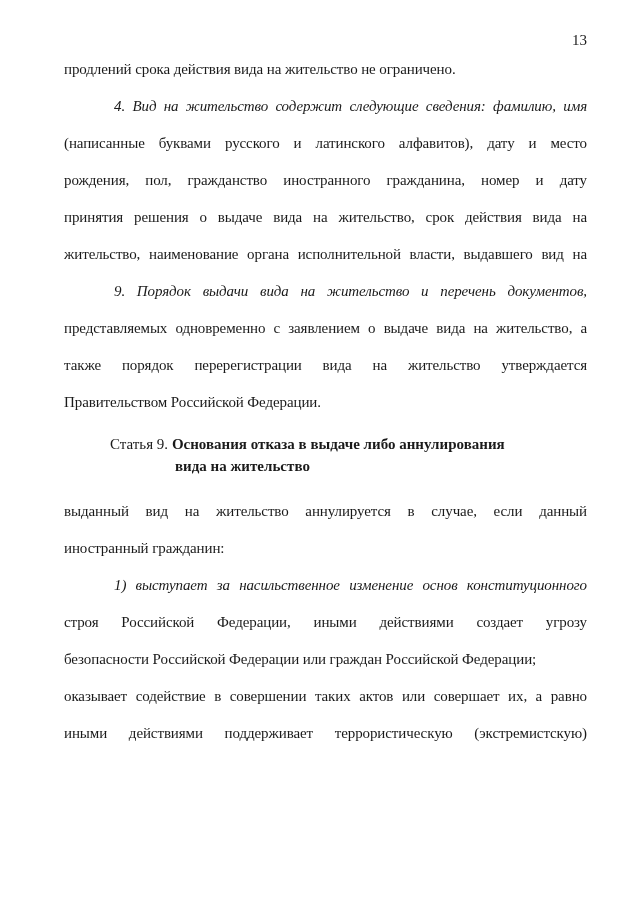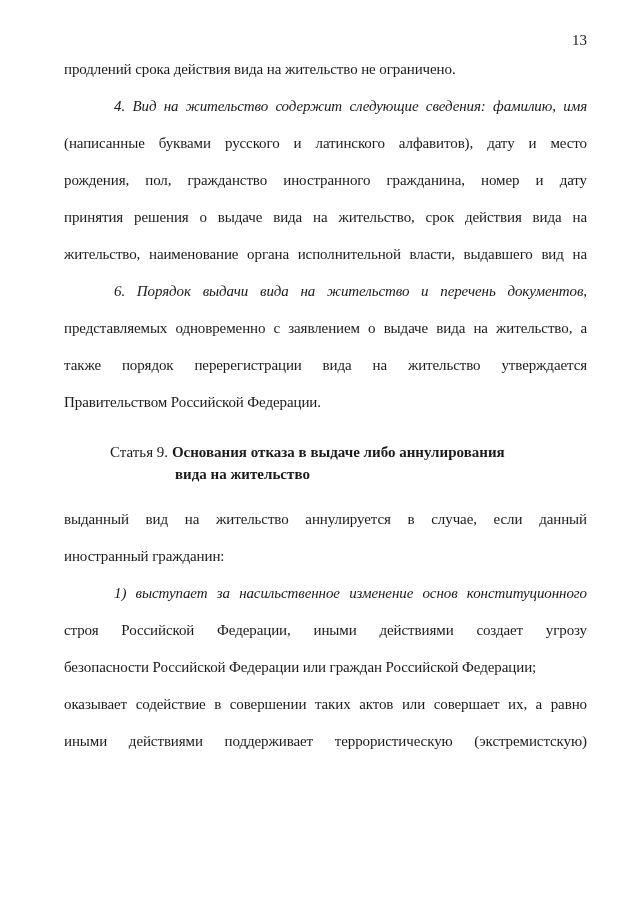--- a/index.html
+++ b/index.html
@@ -39,21 +39,21 @@
     text-align-last: justify;
   }
   .line.l {
     text-align: left;
   }
   .ind {
     text-indent: 50px;
     font-style: italic;
   }
   .block-heading {
-    margin-top: 20px;
+    margin-top: 12px;
     margin-bottom: 16px;
   }
   .hline {
     font-size: 15px;
     line-height: 22px;
   }
   .hline-1 { padding-left: 46px; }
   .hline-2 { padding-left: 111px; }
   .bold { font-weight: bold; }
 </style>
@@ -67,21 +67,21 @@
         <div class="line l">продлений срока действия вида на жительство не ограничено.</div>
       </div>
       <div class="block block-para">
         <div class="line j ind">4. Вид на жительство содержит следующие сведения: фамилию, имя</div>
         <div class="line j">(написанные буквами русского и латинского алфавитов), дату и место</div>
         <div class="line j">рождения, пол, гражданство иностранного гражданина, номер и дату</div>
         <div class="line j">принятия решения о выдаче вида на жительство, срок действия вида на</div>
         <div class="line j">жительство, наименование органа исполнительной власти, выдавшего вид на</div>
       </div>
       <div class="block block-para">
-        <div class="line j ind">6. Порядок выдачи вида на жительство и перечень документов,</div>
+        <div class="line j ind">9. Порядок выдачи вида на жительство и перечень документов,</div>
         <div class="line j">представляемых одновременно с заявлением о выдаче вида на жительство, а</div>
         <div class="line j">также порядок перерегистрации вида на жительство утверждается</div>
         <div class="line l">Правительством Российской Федерации.</div>
       </div>
       <div class="block block-heading">
         <div class="hline hline-1"><span>Статья 9. </span><span class="bold">Основания отказа в выдаче либо аннулирования</span></div>
         <div class="hline hline-2"><span class="bold">вида на жительство</span></div>
       </div>
       <div class="block block-para">
         <div class="line j">выданный вид на жительство аннулируется в случае, если данный</div>

